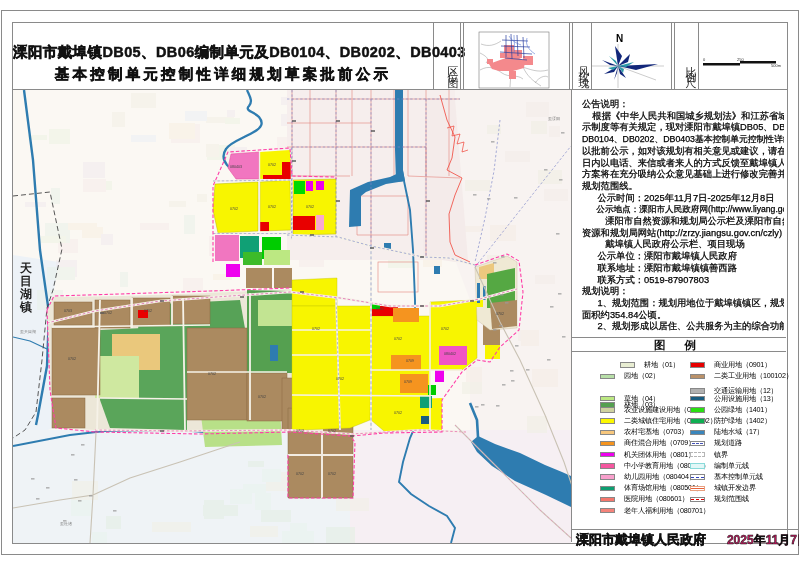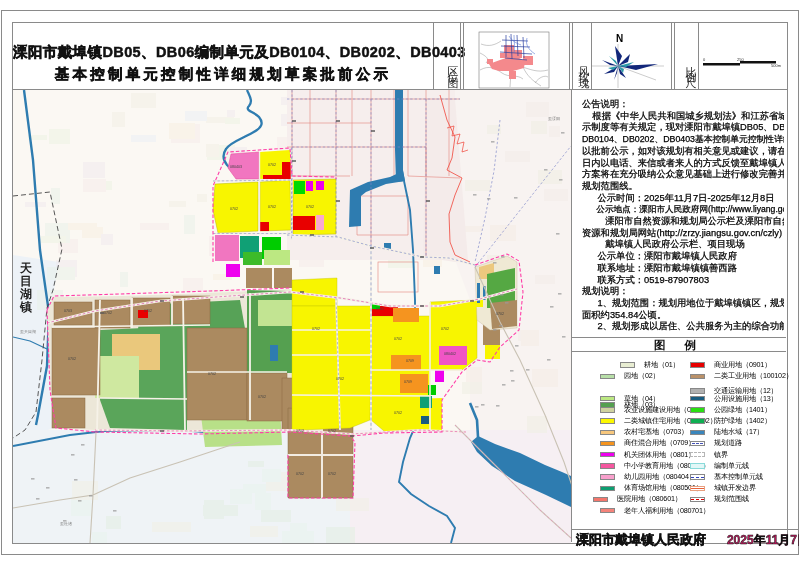--- a/index.html
+++ b/index.html
@@ -489,21 +489,21 @@
 <div class="lr" style="left:29px;top:44px;"><span class="sw" style="background:#55a050;"></span>林地（03）</div>
 <div class="lr" style="left:29px;top:37.6px;"><span class="sw" style="background:#bce882;"></span>草地（04）</div>
 <div class="lr" style="left:29px;top:48.8px;"><span class="sw" style="background:#cfd2a0;"></span>农业设施建设用地（06）</div>
 <div class="lr" style="left:29px;top:60.0px;"><span class="sw" style="background:#fcf800;"></span>二类城镇住宅用地（070102）</div>
 <div class="lr" style="left:29px;top:71.2px;"><span class="sw" style="background:#f7c77d;"></span>农村宅基地（0703）</div>
 <div class="lr" style="left:29px;top:82.4px;"><span class="sw" style="background:#f5941f;"></span>商住混合用地（0709）</div>
 <div class="lr" style="left:29px;top:93.6px;"><span class="sw" style="background:#ee00ee;"></span>机关团体用地（0801）</div>
 <div class="lr" style="left:29px;top:104.8px;"><span class="sw" style="background:#f4579f;"></span>中小学教育用地（080402）</div>
 <div class="lr" style="left:29px;top:116.0px;"><span class="sw" style="background:#f8a0cc;"></span>幼儿园用地（080404）</div>
 <div class="lr" style="left:29px;top:127.2px;"><span class="sw" style="background:#0d9e71;"></span>体育场馆用地（080501）</div>
-<div class="lr" style="left:22px;top:138.4px;"><span class="sw" style="background:#f4766c;"></span>医院用地（080601）</div>
+<div class="lr" style="left:29px;top:138.4px;"><span class="sw" style="background:#f4766c;"></span>医院用地（080601）</div>
 <div class="lr" style="left:29px;top:149.6px;"><span class="sw" style="background:#f4837a;"></span>老年人福利用地（080701）</div>
 <div class="lr" style="left:119px;top:4.0px;text-align:center;"><span class="sw" style="background:#e60000;"></span>商业用地（0901）</div>
 <div class="lr" style="left:119px;top:15.2px;"><span class="sw" style="background:#ba9169;"></span>二类工业用地（100102）</div>
 <div class="lr" style="left:119px;top:30px;"><span class="sw" style="background:#b0b0b0;"></span>交通运输用地（12）</div>
 <div class="lr" style="left:119px;top:37.6px;"><span class="sw" style="background:#195c80;"></span>公用设施用地（13）</div>
 <div class="lr" style="left:119px;top:48.8px;"><span class="sw" style="background:#2ade12;"></span>公园绿地（1401）</div>
 <div class="lr" style="left:119px;top:60.0px;"><span class="sw" style="background:#0fae52;"></span>防护绿地（1402）</div>
 <div class="lr" style="left:119px;top:71.2px;"><span class="sw" style="background:#3a86bc;"></span>陆地水域（17）</div>
 <div class="lr" style="left:119px;top:82.4px;"><span class="sw" style="background:#fff;position:relative;"><span style="position:absolute;left:1px;right:1px;top:1.6px;border-top:1.6px dashed #4553b8;"></span></span>规划道路</div>
 <div class="lr" style="left:119px;top:93.6px;"><span class="sw" style="background:#fff;border:1px dashed #b5b5b5;"></span>镇界</div>

